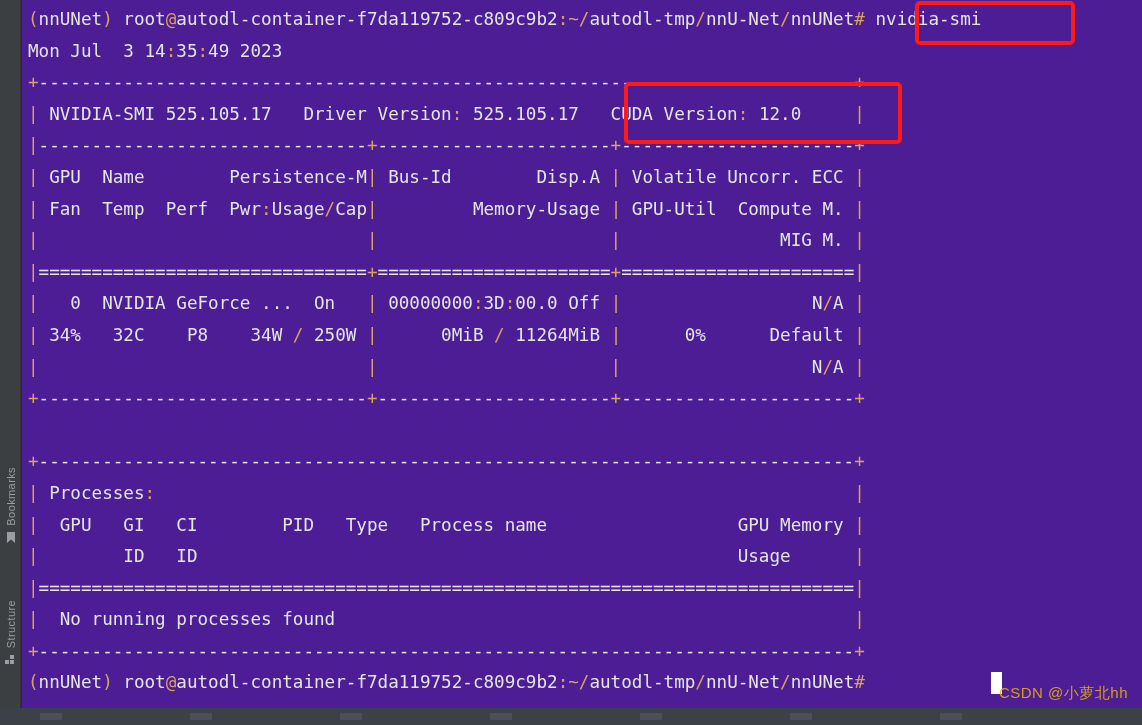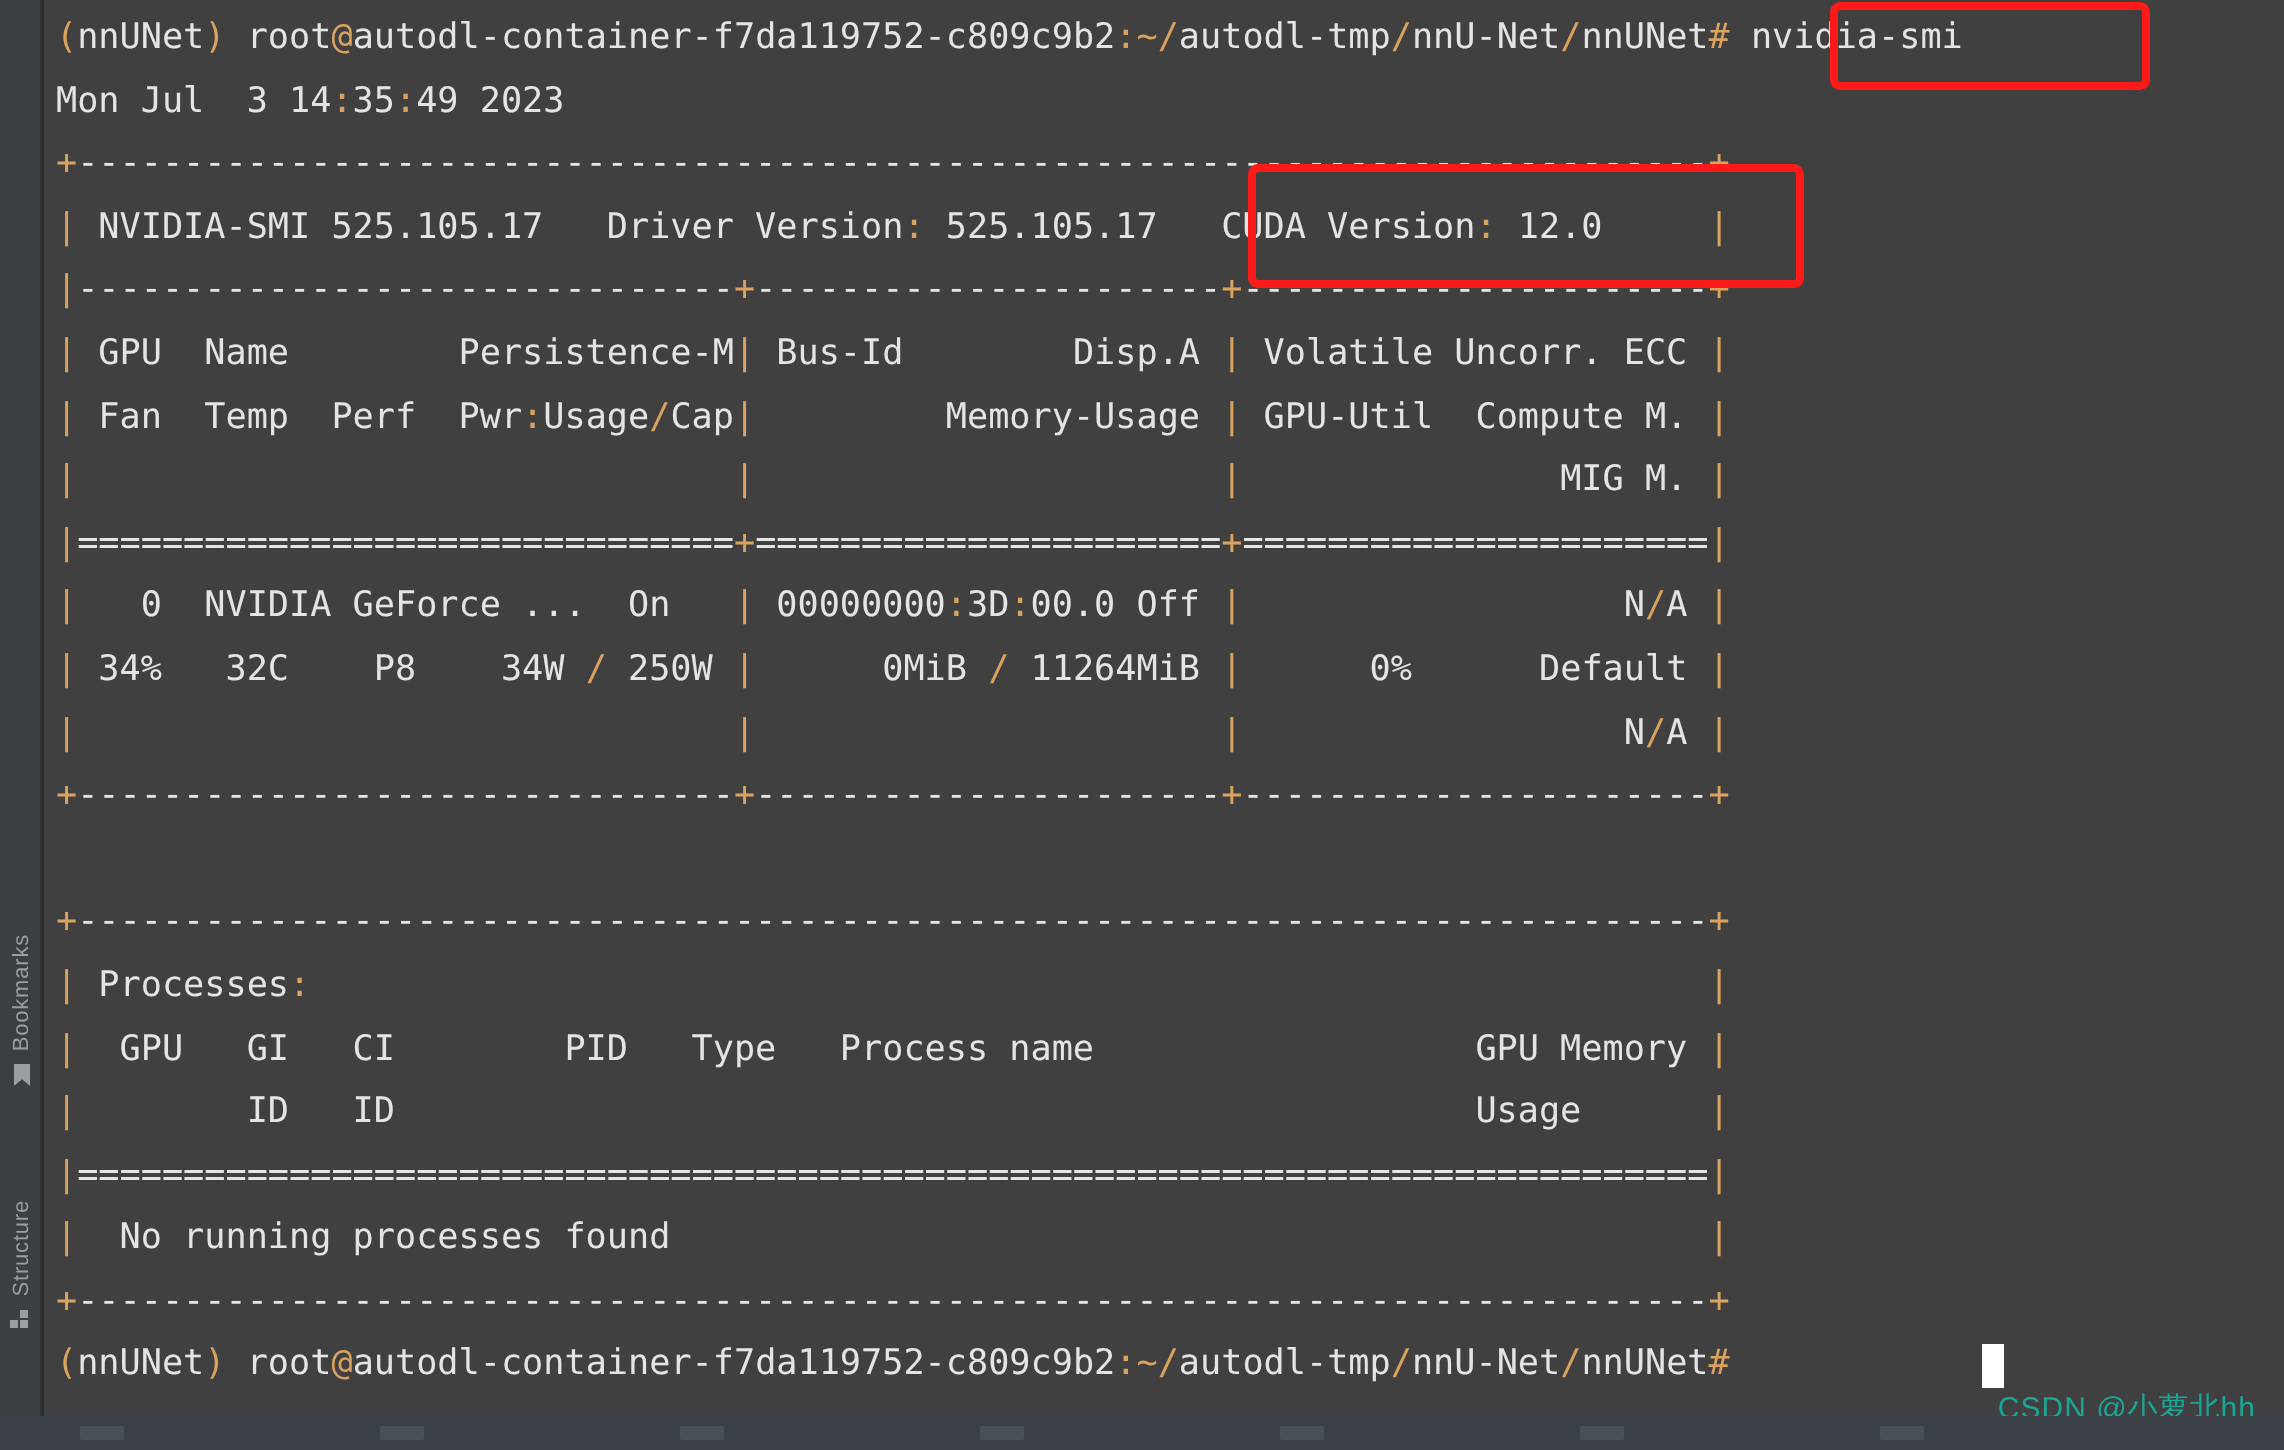--- a/index.html
+++ b/index.html
@@ -59,21 +59,21 @@
     display: block;
   }
 
   
   #terminal {
     position: absolute;
     left: 22px;
     top: 0;
     width: 1120px;
     height: 708px;
-    background: #404040;
+    background: #4c1d95;
     overflow: hidden;
   }
   #term-lines {
     position: absolute;
     left: 6px;
     top: 4px;
     font-family: "DejaVu Sans Mono", "Liberation Mono", monospace;
     font-size: 17.6px;
     line-height: 31.6px;
     color: #d6d6d6;
@@ -112,22 +112,22 @@
     left: 624px;
     top: 82px;
     width: 278px;
     height: 62px;
   }
 
   
   #watermark {
     position: absolute;
     right: 14px;
-    bottom: 11px;
-    color: #14b8a6;
+    bottom: 22px;
+    color: #eab308;
     font-family: "Liberation Sans", sans-serif;
     font-size: 15px;
     opacity: 0.85;
     letter-spacing: 0.5px;
   }
 
   
   #bottom-bar {
     position: absolute;
     left: 0;

